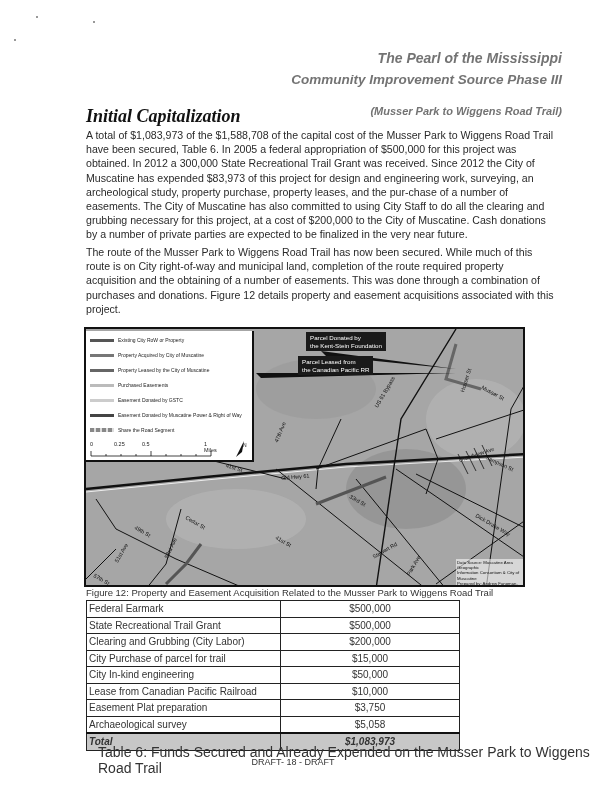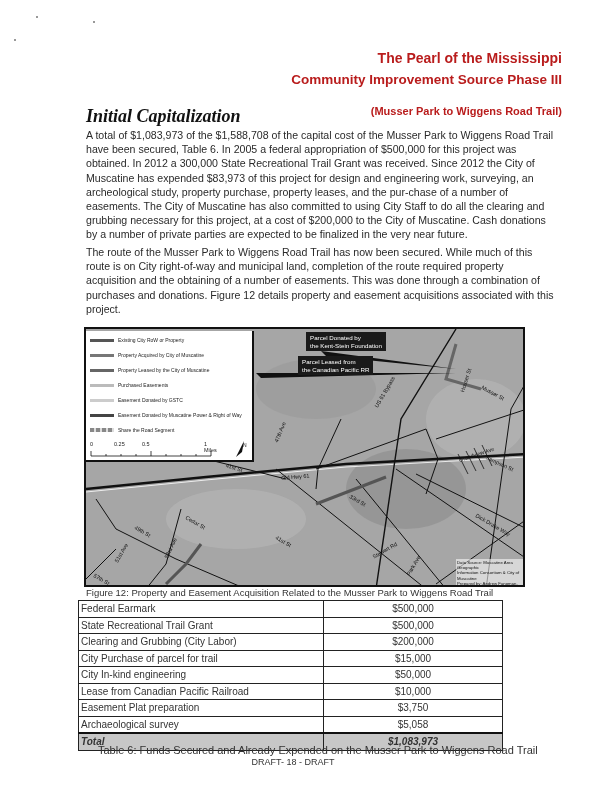--- a/index.html
+++ b/index.html
@@ -1,43 +1,43 @@
 <!DOCTYPE html>
 <html><head>
 <meta charset="utf-8">
 <style>
   html, body { margin: 0; padding: 0; background: #ffffff; }
   body { width: 614px; height: 800px; position: relative; overflow: hidden;
          font-family: "Liberation Sans", sans-serif; color: #1a1a1a; }
   .speck { position: absolute; width: 2px; height: 2px; background: #777; border-radius: 1px; }
-  .hdr { position: absolute; right: 52px; text-align: right; font-weight: bold; color: #b91c1c; }
+  .hdr { position: absolute; right: 52px; text-align: right; font-style: italic; font-weight: bold; color: #737373; }
   .hdr1 { top: 50px; font-size: 14px; }
   .hdr2 { top: 72px; font-size: 13.5px; }
   .hdr3 { top: 105px; font-size: 11px; }
   .heading { position: absolute; left: 86px; top: 106px; font-size: 18px; font-weight: bold; font-style: italic; color: #111; font-family: Liberation Serif, serif; }
   .para { position: absolute; left: 86px; width: 470px; font-size: 10.6px; line-height: 14.2px; color: #2a2a2a; margin: 0; }
   .p1 { top: 128px; }
   .p2 { top: 245px; }
   .map { position: absolute; left: 84px; top: 327px; width: 441px; height: 260px;
          border: 2px solid #111; box-sizing: border-box; overflow: hidden; background: #a9a9a9; }
   .map svg.bg { position: absolute; left: 0; top: 0; }
   .legend { position: absolute; left: 0; top: 2px; width: 168px; height: 131px; background: #fff;
             border: 2px solid #111; box-sizing: border-box; border-left: none; border-top: none; }
   .leg-item { position: absolute; left: 4px; display: flex; align-items: center; font-size: 5px; color: #222; white-space: nowrap; }
   .leg-swatch { width: 24px; height: 3px; margin-right: 4px; }
   .scale { position: absolute; left: 4px; top: 110px; width: 130px; height: 18px; font-size: 5.5px; }
   .callout { position: absolute; background: #1a1a1a; color: #fff; font-size: 6.2px; line-height: 7.5px; padding: 2px 4px; }
   .src-note { position: absolute; left: 370px; top: 230px; font-size: 4.3px; line-height: 5.2px; color: #111; background: rgba(255,255,255,0.55); padding: 1px; }
   .road-label { position: absolute; font-size: 5.5px; color: #111; white-space: nowrap; transform-origin: left center; }
   .figcap { position: absolute; left: 86px; top: 587px; font-size: 9.5px; color: #333; }
-  table.funds { position: absolute; left: 78px; top: 600px; width: 425px; border-collapse: collapse; font-size: 10px; color: #333; }
+  table.funds { position: absolute; left: 86px; top: 600px; width: 374px; border-collapse: collapse; font-size: 10px; color: #333; }
   table.funds td { border: 1px solid #222; height: 15.5px; padding: 0 2px; }
   table.funds td.amt { text-align: center; width: 174px; }
   table.funds tr.total td { font-weight: bold; font-style: italic; background: #c7c7c7; border-top: 2px solid #111; }
-  .tblcap { position: absolute; left: 86px; top: 744px; font-size: 11px; color: #333; padding-left: 12px; }
+  .tblcap { position: absolute; left: 86px; top: 744px; font-size: 14px; color: #333; padding-left: 12px; }
   .footer { position: absolute; left: 0; width: 586px; top: 757px; text-align: center; font-size: 9px; color: #333; }
 </style>
 </head>
 <body>
 
 <div class="speck" style="left:36px;top:16px;"></div>
 <div class="speck" style="left:93px;top:21px;"></div>
 <div class="speck" style="left:14px;top:39px;"></div>
 
 <div class="hdr hdr1">The Pearl of the Mississippi</div>

